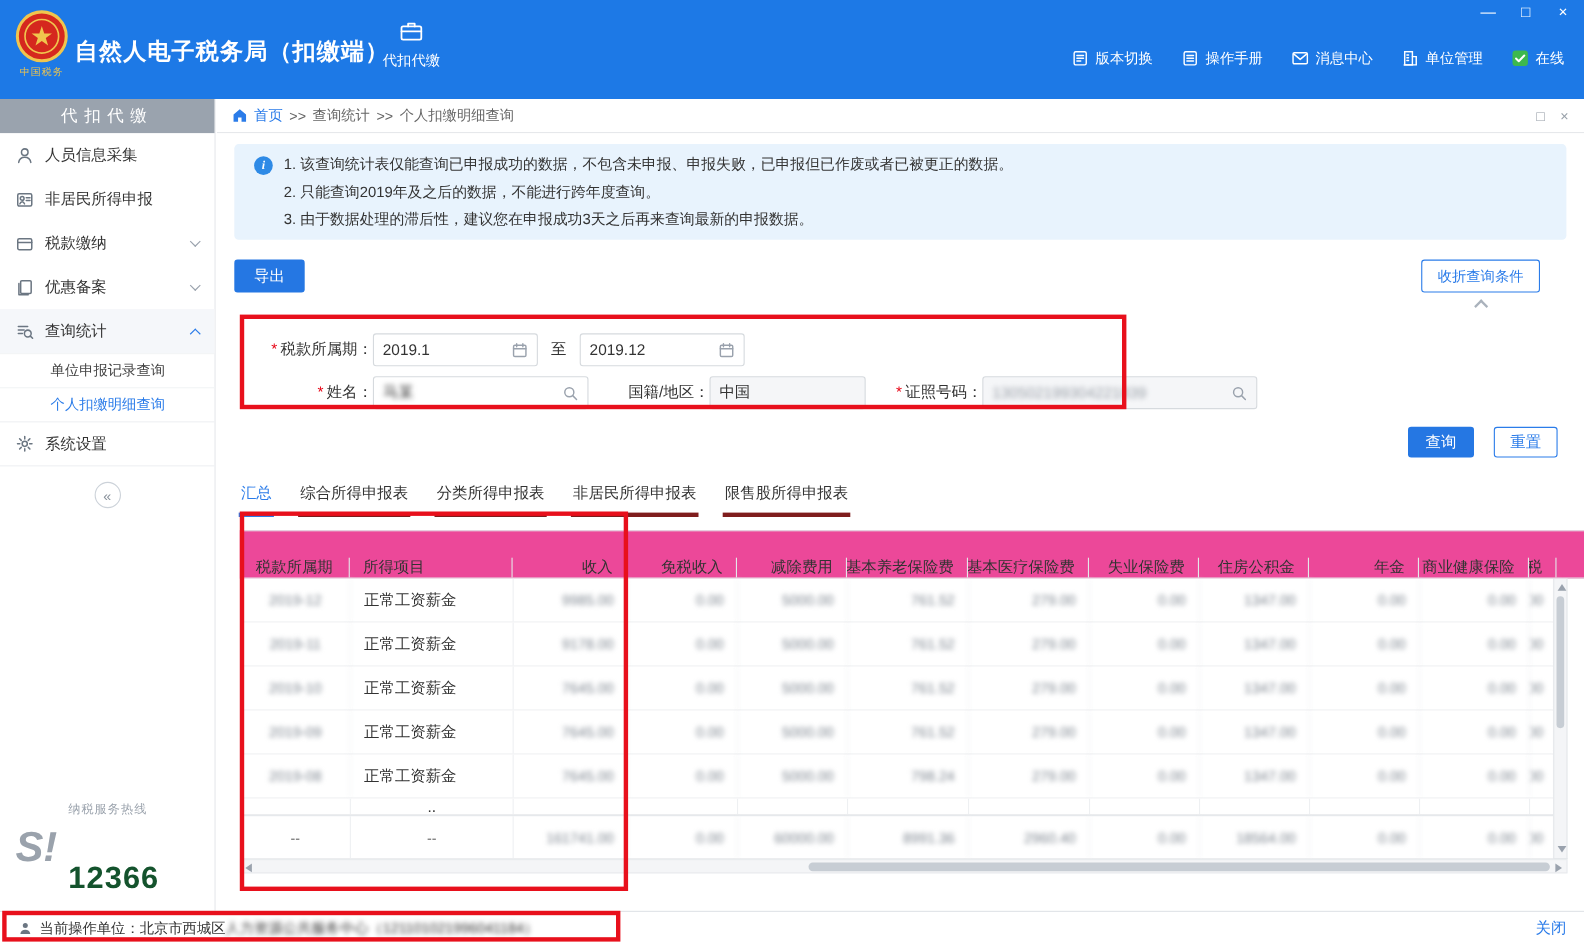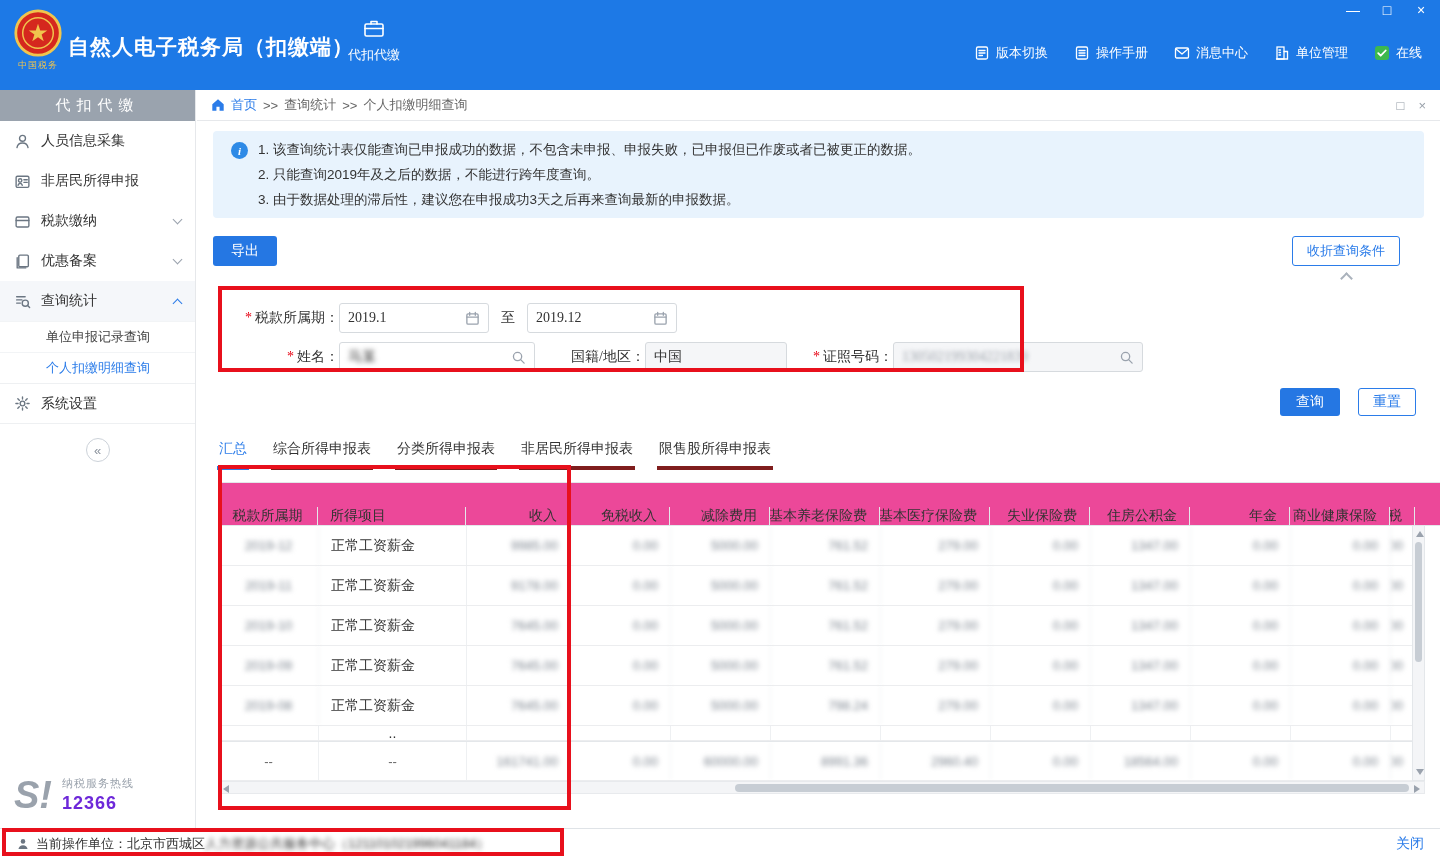--- a/index.html
+++ b/index.html
@@ -33,21 +33,21 @@
   .chev.up{transform:rotate(-135deg);border-color:#2b7ce9;margin-top:4px;}
   .submenu{border-bottom:1px solid #eef0f2;}
   .submenu-item{height:31px;display:flex;align-items:center;padding-left:46px;font-size:13px;color:#444;cursor:pointer;border-top:1px solid #f2f4f6;}
   .submenu-item.active{color:#2b7ce9;}
   .menu-item.settings{border-bottom:1px solid #eef0f2;}
   .collapse-btn{width:24px;height:24px;border:1px solid #ccd2d9;border-radius:50%;color:#8a929c;display:flex;align-items:center;justify-content:center;font-size:13px;margin:14px auto 0;cursor:pointer;}
   .hotline{position:absolute;left:0;bottom:14px;width:100%;display:flex;align-items:center;gap:10px;padding:0 14px;}
   .hotline-logo{font-size:38px;font-weight:bold;font-style:italic;color:#9aa2ac;line-height:1;}
   .hotline-texts{display:flex;flex-direction:column;gap:2px;}
   .hotline-label{font-size:11px;color:#9aa2ac;letter-spacing:1px;}
-  .hotline-number{font-size:18px;font-weight:bold;color:#6d28d9;letter-spacing:1px;}
+  .hotline-number{font-size:28px;font-weight:bold;color:#14532d;letter-spacing:1px;margin-top:37px;}
 
   
   .main{position:absolute;left:197px;top:90px;right:0;bottom:31px;background:#fff;overflow:hidden;}
   .crumb{height:31px;border-bottom:1px solid #e6e8eb;display:flex;align-items:center;padding:0 14px;font-size:13px;color:#666;gap:6px;}
   .crumb .home-ic{width:14px;height:14px;color:#2b7ce9;}
   .crumb .home-ic svg{width:100%;height:100%;fill:currentColor;}
   .crumb a{color:#2b7ce9;text-decoration:none;cursor:pointer;}
   .crumb-win{margin-left:auto;display:flex;gap:14px;color:#98a0a9;font-size:13px;}
   .crumb-win span{cursor:pointer;}
 
@@ -55,21 +55,21 @@
   .notice-ic{width:17px;height:17px;border-radius:50%;background:#2e8ae6;color:#fff;font-size:11px;font-style:italic;font-weight:bold;display:flex;align-items:center;justify-content:center;margin-top:5px;flex:none;font-family:"Liberation Serif",serif;}
   .notice-lines div{font-size:13.5px;color:#333;line-height:25px;}
 
   .toolbar{margin:18px 16px 0;display:flex;justify-content:space-between;align-items:flex-start;}
   .btn-primary{background:#2577e3;color:#fff;border:none;border-radius:3px;height:30px;padding:0 18px;font-size:14px;cursor:pointer;font-family:inherit;}
   .btn-outline{background:#fff;color:#2b7ce9;border:1px solid #2b7ce9;border-radius:3px;height:30px;padding:0 14px;font-size:13px;cursor:pointer;font-family:inherit;}
   .collapse-col{display:flex;flex-direction:column;align-items:center;margin-right:24px;}
   .expand-caret{width:9px;height:9px;border-left:2px solid #aab2bc;border-top:2px solid #aab2bc;transform:rotate(45deg);margin-top:8px;}
 
   .qform{margin-top:20px;padding:0 16px;}
-  .frow{display:flex;align-items:center;margin-top:9px;font-family:Liberation Serif, serif;}
+  .frow{display:flex;align-items:center;margin-top:9px;}
   .flabel{width:126px;text-align:right;font-size:14px;color:#333;flex:none;}
   .req{color:#e60012;margin-right:3px;}
   .field{display:inline-flex;align-items:center;border:1px solid #d6dade;border-radius:3px;height:30px;padding:0 8px;background:#fff;}
   .field.gray{background:#f5f6f8;}
   .field input{border:none;outline:none;background:transparent;font-size:14px;color:#333;font-family:inherit;width:100%;}
   .field input.dim{color:#9aa0a8;}
   .f-ic{width:15px;height:15px;color:#9aa2ad;flex:none;margin-left:6px;}
   .f-ic svg{width:100%;height:100%;stroke:currentColor;fill:none;stroke-width:1.4;stroke-linecap:round;}
   .to-sep{margin:0 12px;color:#333;}
   .blur{filter:blur(2.6px);}

